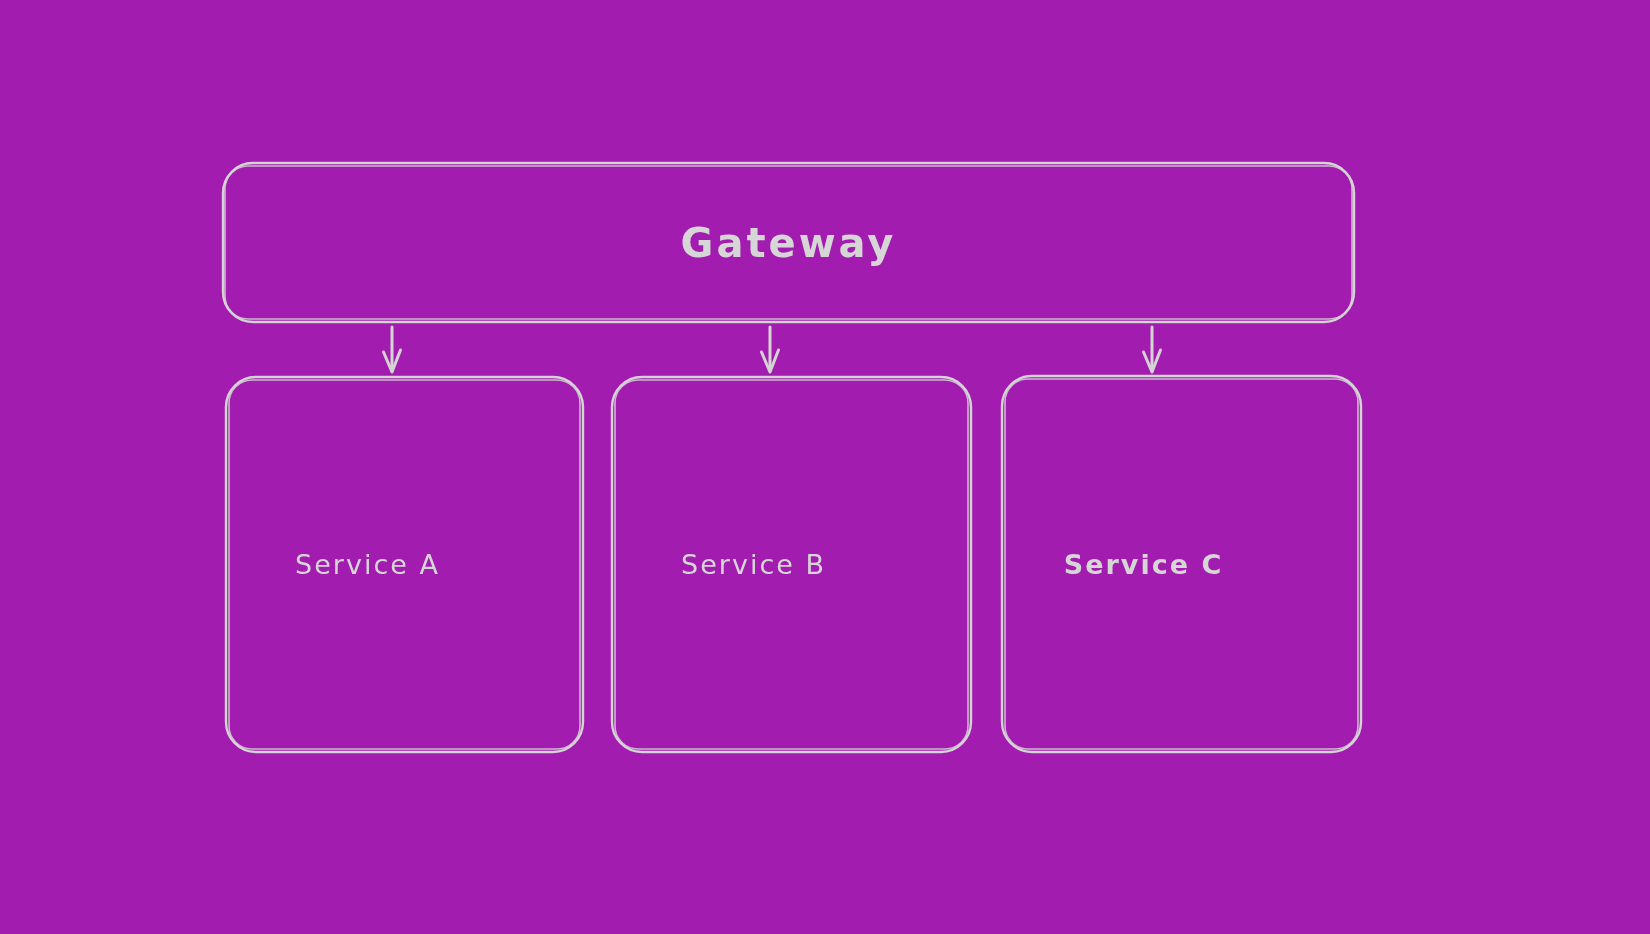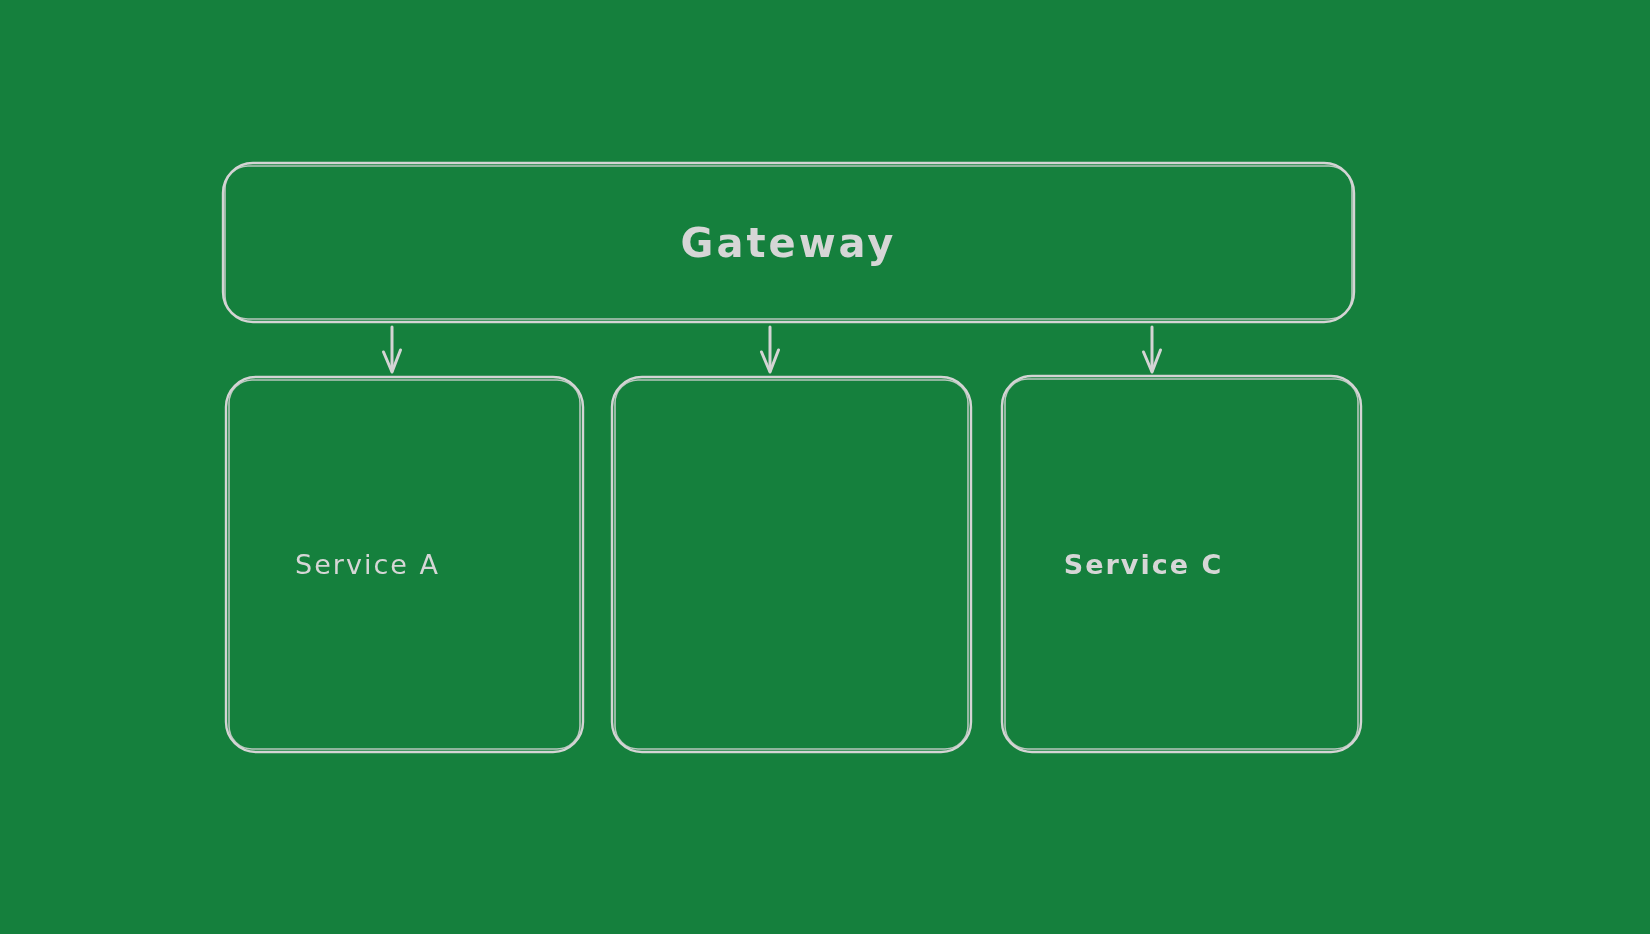--- a/index.html
+++ b/index.html
@@ -7,21 +7,21 @@
     padding: 0;
     width: 1650px;
     height: 934px;
     background: #131313;
     overflow: hidden;
   }
   .canvas {
     position: relative;
     width: 1650px;
     height: 934px;
-    background: #15803d;
+    background: #a21caf;
     font-family: "DejaVu Sans", sans-serif;
   }
   .strokes {
     position: absolute;
     left: 0;
     top: 0;
     width: 1650px;
     height: 934px;
   }
   .node-label {
@@ -98,16 +98,17 @@
     <g>
       <path class="arrow-line" d="M1152 327 L1152 371" stroke="#d4d4d4"></path>
       <path class="arrow-line" d="M1143.5 352 L1152 372 L1160.5 350" stroke="#d4d4d4"></path>
     </g>
   </svg>
 
   <div class="node-label gateway-label">Gateway</div>
 
   <div class="node-label service-label a">Service A</div>
 
+  <div class="node-label service-label b">Service B</div>
 
   <div class="node-label service-label c">Service C</div>
 
 </div>
 
 </body></html>

